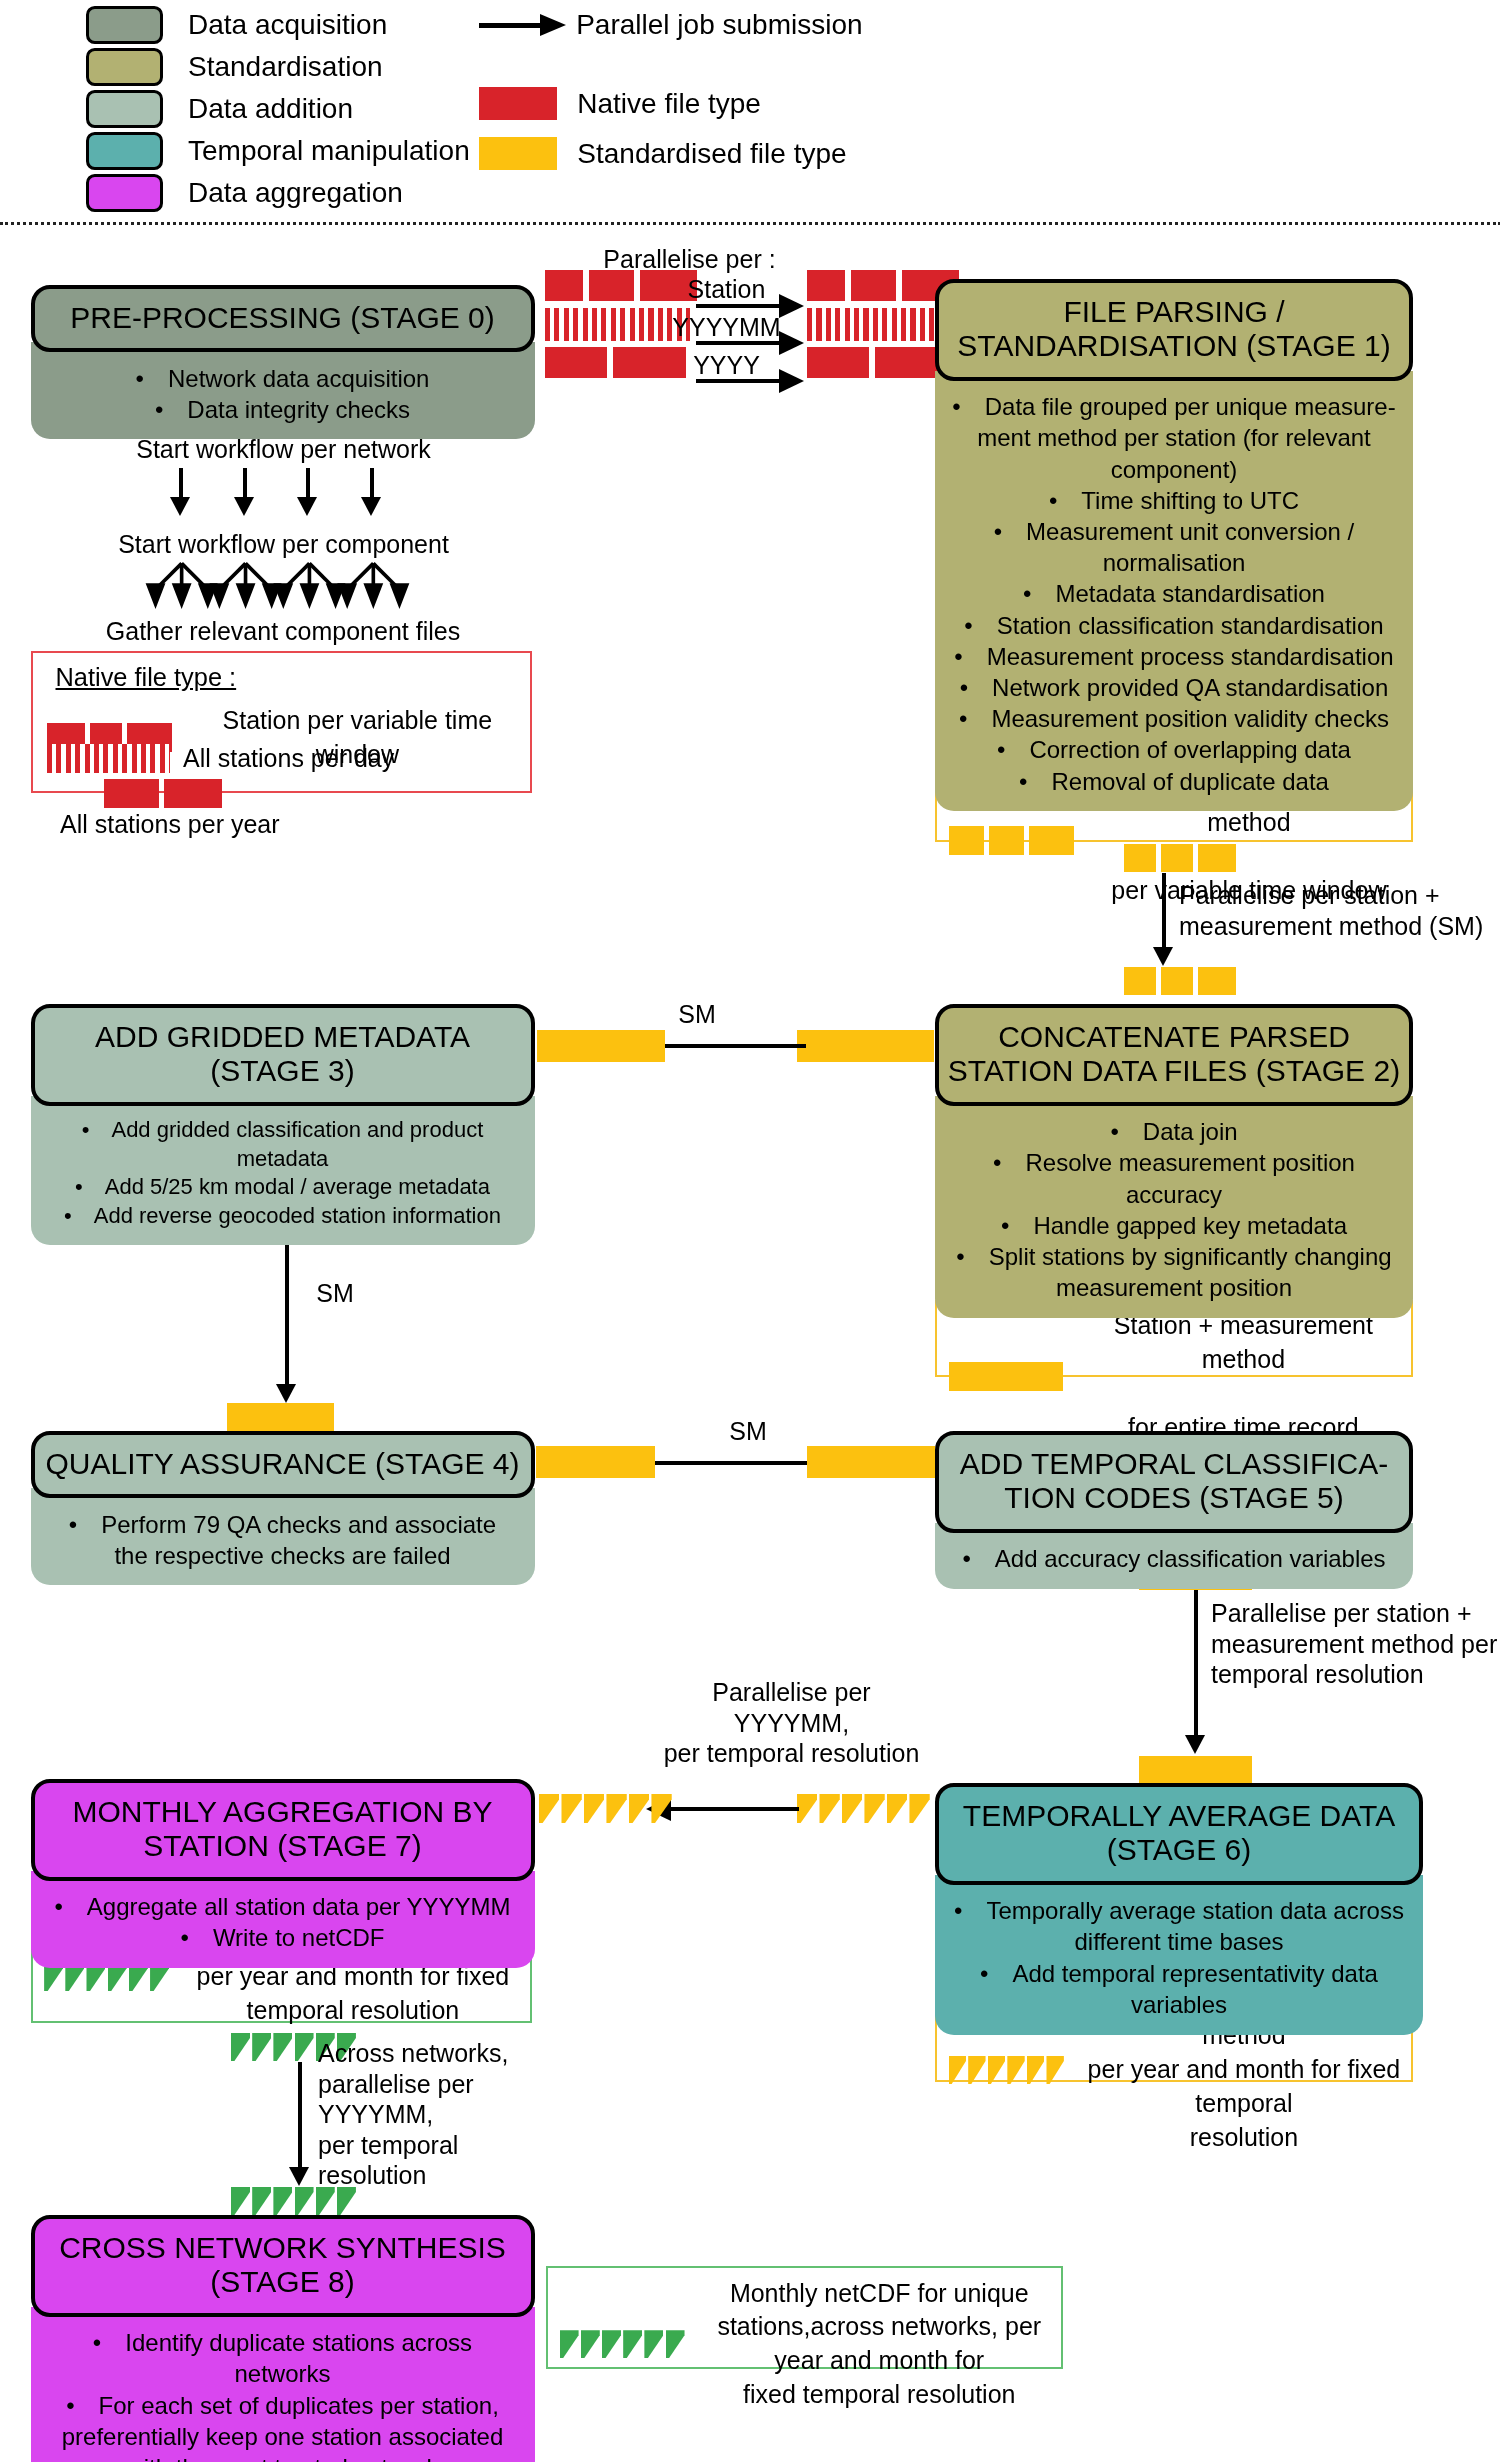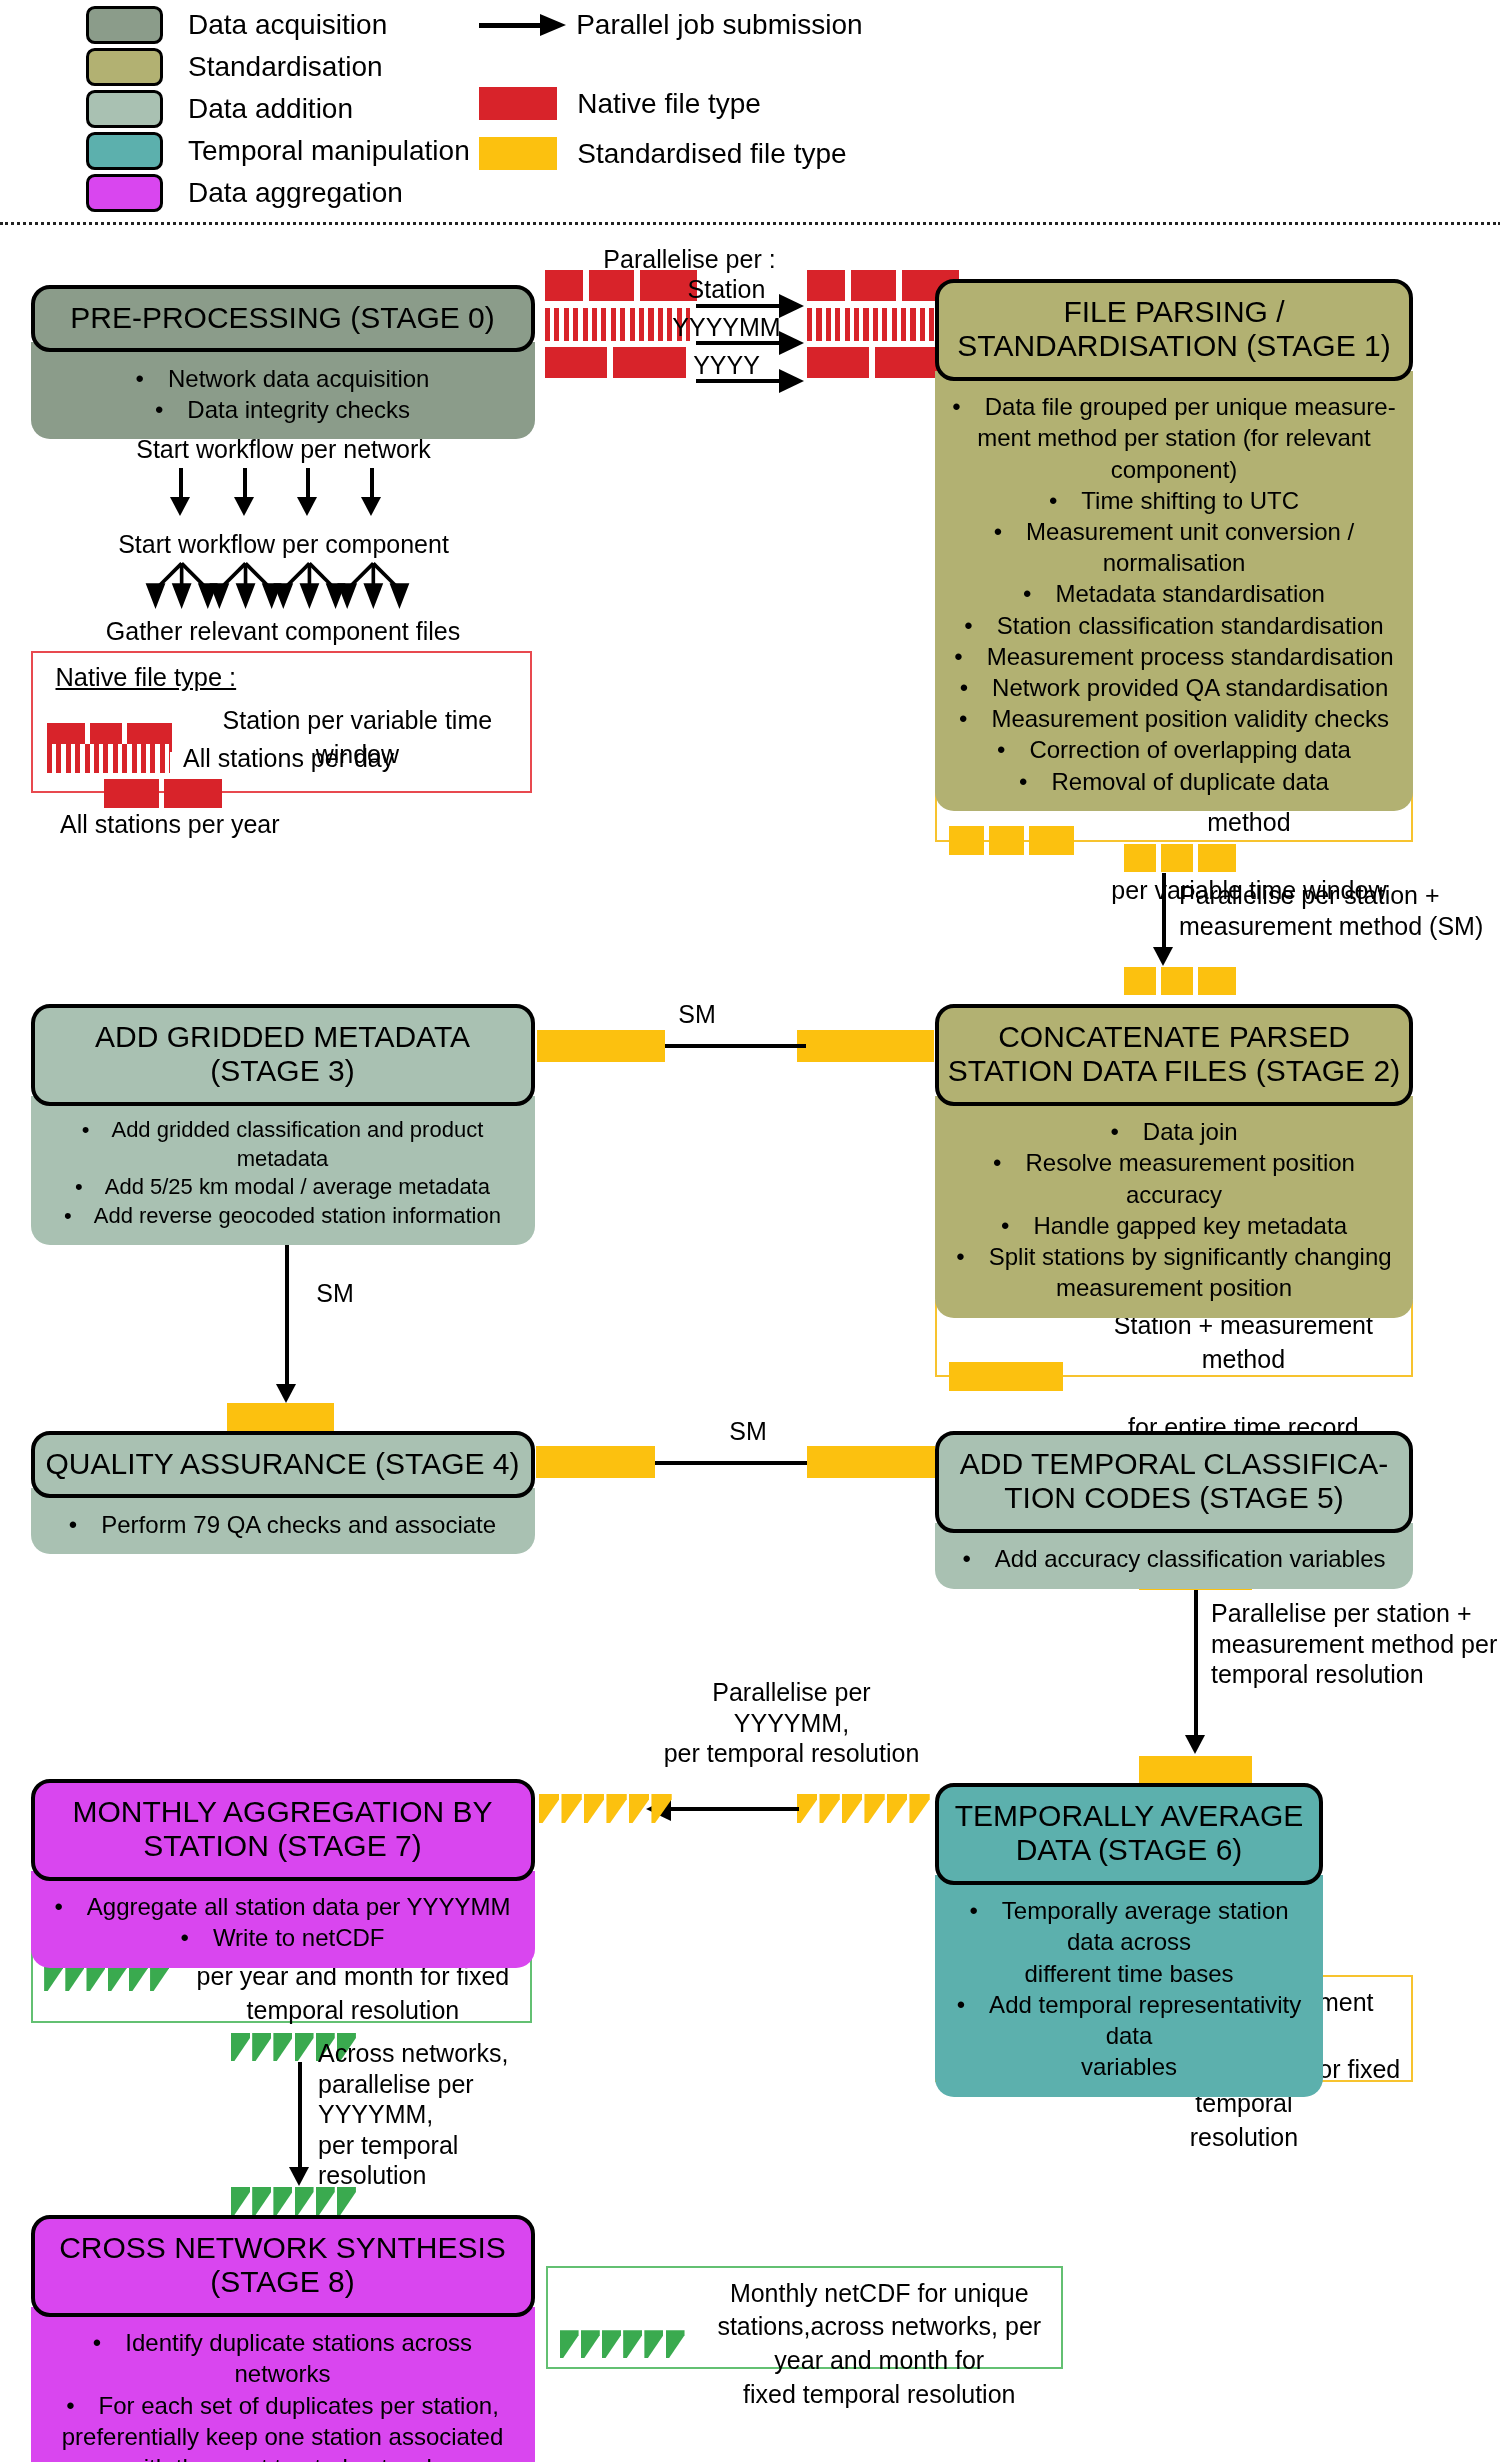--- a/index.html
+++ b/index.html
@@ -372,20 +372,21 @@
     <div class="sh" style="height:180px;"></div>
       <div class="hd" style="left:-8.7px; top:177px;"></div>
   </div>
   <div class="lbl" style="left:288px; top:1278px; width:94px;">SM</div>
   <div class="chip-y" style="position:absolute; left:227px; top:1403px; width:107px; height:32px;"></div>
 
   <div class="stage" style="left:30.5px; top:1431px; width:504px;">
     <div class="title c-add">QUALITY ASSURANCE (STAGE 4)</div>
     <div class="bullets c-add">
       <div>• Perform 79 QA checks and associate</div>
+      <div>the respective checks are failed</div>
     </div>
   </div>
 
   <div class="chip-y" style="position:absolute; left:536px; top:1446px; width:119px; height:32px;"></div>
   <div class="h-arrow" style="left:655px; top:1461px; width:211px;">
     <div class="sh" style="left:0; width:190px;"></div>
     <div class="hd-r" style="left:186px; top:-10.2px;"></div>
   </div>
   <div class="lbl" style="left:697px; top:1416px; width:102px;">SM</div>
   <div class="chip-y" style="position:absolute; left:807px; top:1446px; width:128px; height:32px;"></div>
@@ -401,21 +402,21 @@
   <div class="chip-y" style="position:absolute; left:1139px; top:1557px; width:113px; height:33px;"></div>
   <div class="v-arrow" style="left:1194px; top:1590px; height:164px;">
     <div class="sh" style="height:148px;"></div>
       <div class="hd" style="left:-8.7px; top:145px;"></div>
   </div>
   <div class="lbl lbl-l" style="left:1211px; top:1598px; width:290px;">Parallelise per station +
 measurement method per
 temporal resolution</div>
   <div class="chip-y" style="position:absolute; left:1139px; top:1756px; width:113px; height:33px;"></div>
 
-  <div class="stage" style="left:935px; top:1783px; width:388px;">
+  <div class="stage" style="left:935px; top:1783px; width:488px;">
     <div class="title c-temp">TEMPORALLY AVERAGE DATA
 (STAGE 6)</div>
     <div class="bullets c-temp">
       <div>• Temporally average station data across</div>
       <div>different time bases</div>
       <div>• Add temporal representativity data</div>
       <div>variables</div>
     </div>
   </div>
 

